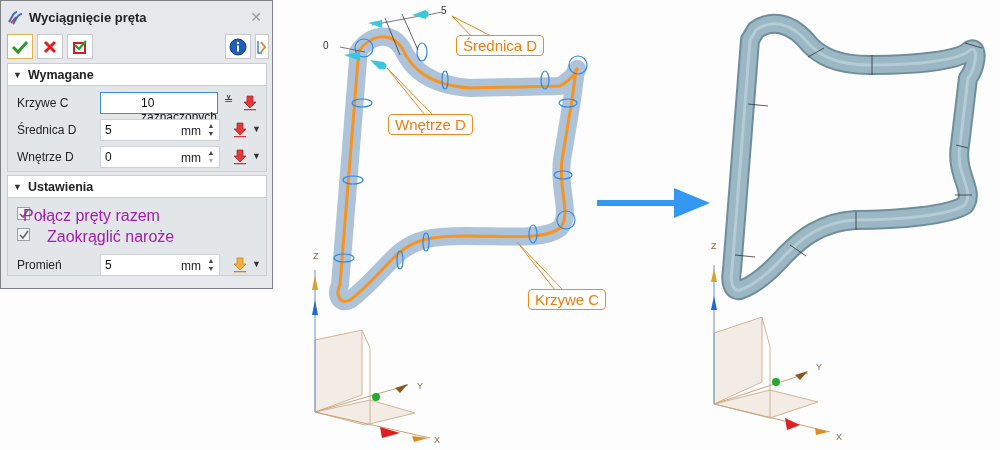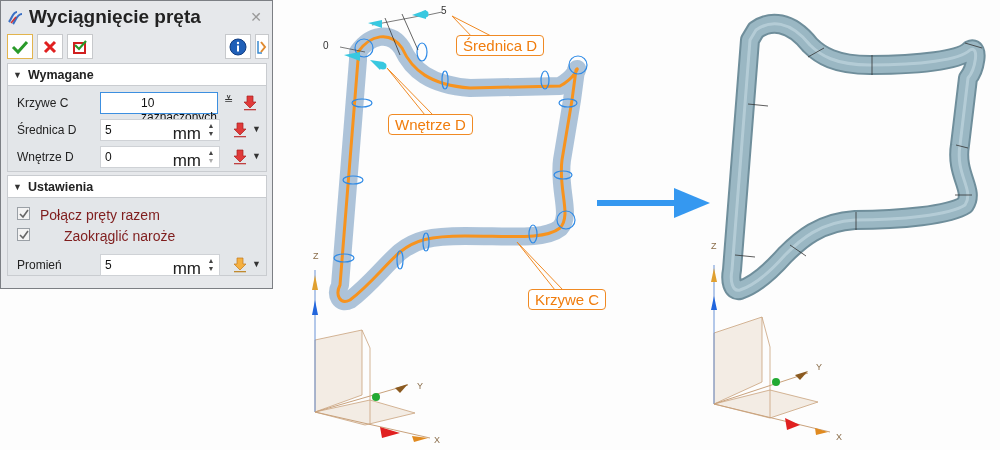--- a/index.html
+++ b/index.html
@@ -1,38 +1,38 @@
 <!DOCTYPE html>
 <html><head>
 <meta charset="utf-8">
 <style>
   * { box-sizing: border-box; margin: 0; padding: 0; }
   body { width: 1000px; height: 450px; background: #fdfdfd; position: relative; overflow: hidden; font-family: "Liberation Sans", sans-serif; }
   .panel { position: absolute; left: 0; top: 0; width: 273px; height: 289px; background: #e6e8eb; border: 1px solid #7c7f84; }
   .titlebar { height: 32px; display: flex; align-items: center; padding-left: 6px; }
   .titlebar .ticon { width: 18px; height: 18px; margin-right: 4px; }
-  .titlebar .title { font-size: 19px; font-weight: bold; color: #222; flex: 1; }
+  .titlebar .title { font-size: 13px; font-weight: bold; color: #222; flex: 1; }
   .titlebar .close { width: 16px; height: 16px; margin-right: 8px; color: #999; font-size: 14px; line-height: 16px; text-align: center; }
   .toolbar { height: 28px; position: relative; }
   .tbtn { position: absolute; top: 1px; width: 26px; height: 25px; background: #fff; border: 1px solid #c7c9cc; display: flex; align-items: center; justify-content: center; }
   .tbtn.sel { border: 1px solid #e2b44e; background: #fff; }
   .section-head { margin: 2px 5px 0 6px; height: 23px; background: #fff; border: 1px solid #c9ccd0; display: flex; align-items: center; padding-left: 5px; font-size: 12.5px; font-weight: bold; color: #222; }
   .section-head .tri { font-size: 9px; margin-right: 6px; color: #333; }
   .section-body { margin: 0 5px 0 6px; border: 1px solid #c9ccd0; border-top: none; background: #e3e6e9; position: relative; }
   .row { position: absolute; left: 0; right: 0; height: 22px; }
   .row .lbl { position: absolute; left: 9px; top: 4px; font-size: 12px; color: #222; }
   .field { position: absolute; left: 92px; top: 0; width: 120px; height: 22px; background: #fff; border: 1px solid #cfd2d6; font-size: 12px; color: #111; padding: 3px 4px; }
   .field.active { border: 1px solid #3c8fe0; width: 118px; padding-left: 40px; }
-  .field .unit { position: absolute; right: 18px; top: 4px; font-size: 17px; color: #222; }
+  .field .unit { position: absolute; right: 18px; top: 4px; font-size: 12px; color: #222; }
   .field .spin { position: absolute; right: 4px; top: 2px; width: 8px; font-size: 7px; line-height: 8px; color: #444; text-align: center; }
   .ricon { position: absolute; width: 16px; height: 16px; }
   .ddarrow { position: absolute; font-size: 9px; color: #333; }
   .chk { position: absolute; left: 9px; width: 13px; height: 13px; border: 1px solid #9aa0a6; background: #f3f3f3; }
   .chk svg { position: absolute; left: 1px; top: 1px; }
-  .chklbl { position: absolute; left: 32px; font-size: 14px; color: #7f1d1d; }
+  .chklbl { position: absolute; left: 15px; font-size: 16px; color: #a21caf; }
   .abs { position: absolute; }
   .callout { position: absolute; border: 1.5px solid #f08a24; border-radius: 4px; background: #fff; color: #f07d0e; font-size: 15px; padding: 1px 6px; white-space: nowrap; }
   .axlbl { position: absolute; font-size: 9px; color: #8a6d4a; }
 </style>
 </head>
 <body>
 
 <div class="panel">
   <div class="titlebar">
     <svg class="ticon" viewBox="0 0 18 18">

